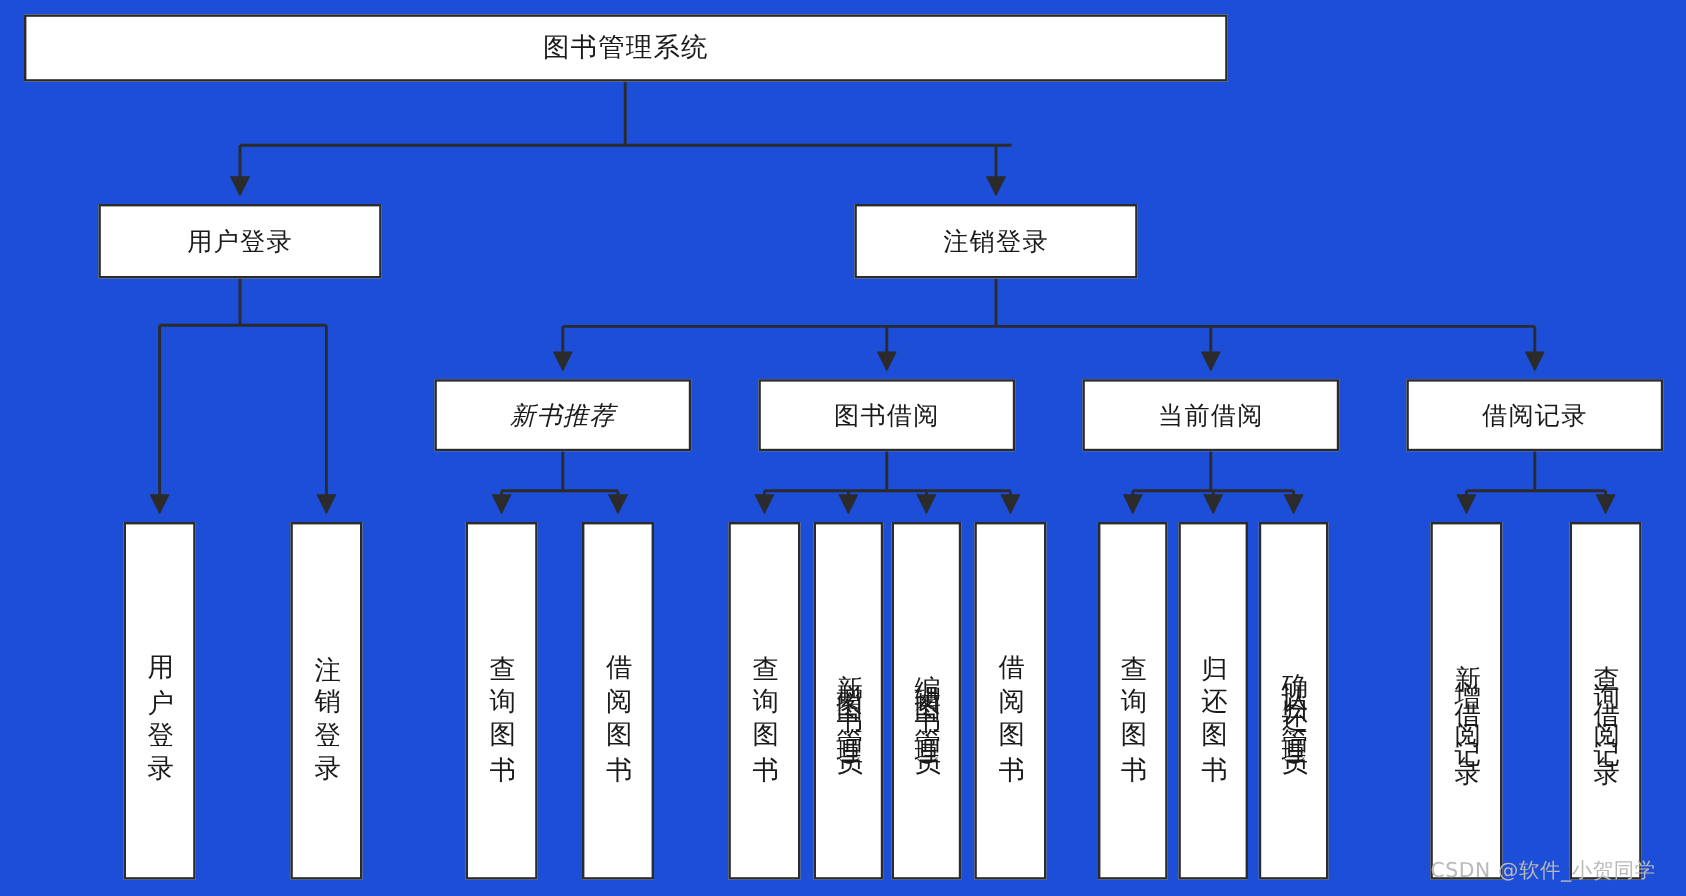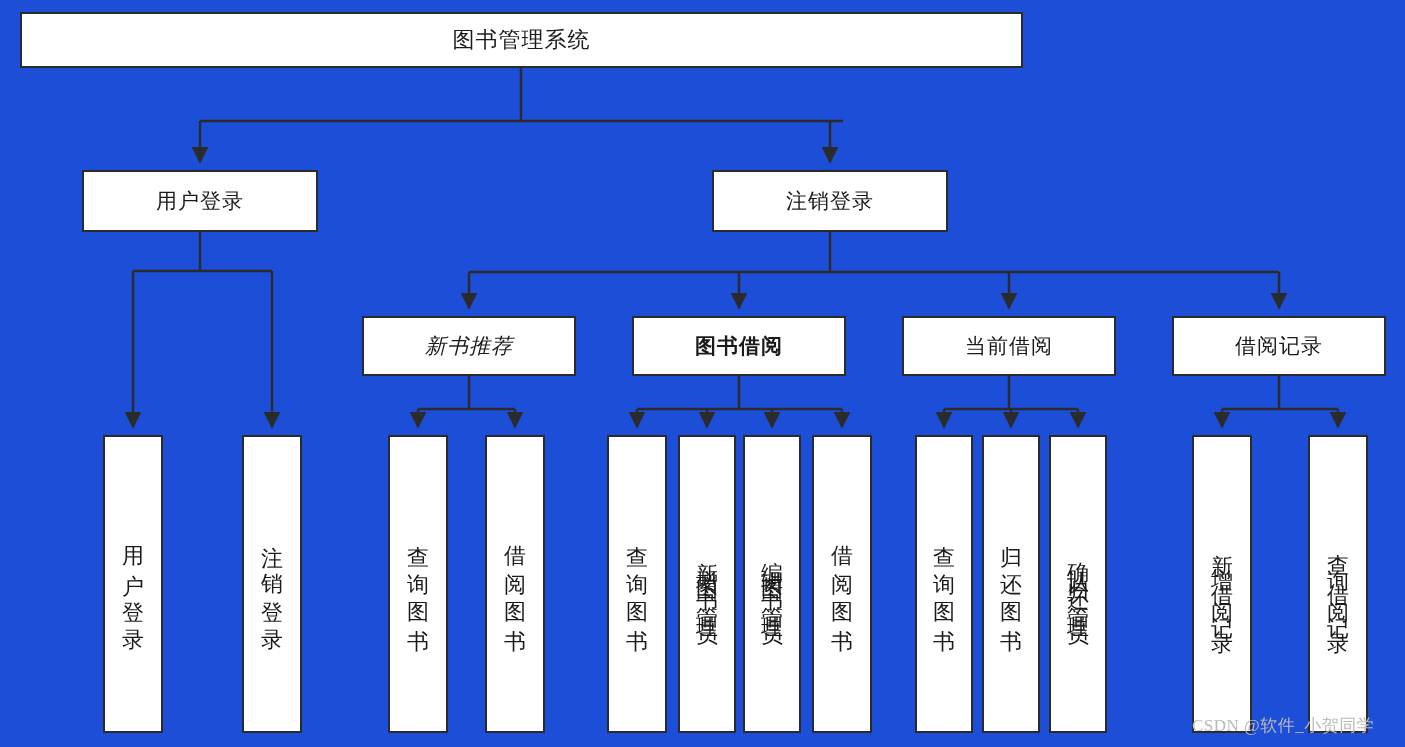--- a/index.html
+++ b/index.html
@@ -145,33 +145,33 @@
       <path d="M 1338 409 L 1338 427"></path>
     </g>
   </svg>
 
   <div class="node node-h node-root" style="left: 20px; top: 12px; width: 1003px; height: 56px;">图书管理系统</div>
 
   <div class="node node-h" style="left: 82px; top: 170px; width: 236px; height: 62px;">用户登录</div>
   <div class="node node-h" style="left: 712px; top: 170px; width: 236px; height: 62px;">注销登录</div>
 
   <div class="node node-h" style="left: 362px; top: 316px; width: 214px; height: 60px; font-style: italic;">新书推荐</div>
-  <div class="node node-h" style="left: 632px; top: 316px; width: 214px; height: 60px; font-weight: bold;">图书借阅</div>
+  <div class="node node-h" style="left: 632px; top: 316px; width: 214px; height: 60px;">图书借阅</div>
   <div class="node node-h" style="left: 902px; top: 316px; width: 214px; height: 60px;">当前借阅</div>
   <div class="node node-h" style="left: 1172px; top: 316px; width: 214px; height: 60px;">借阅记录</div>
 
   <div class="node node-v" style="left: 103px; top: 435px; width: 60px; height: 298px; font-size: 22px; letter-spacing: 28px;">用户登录</div>
   <div class="node node-v" style="left: 242px; top: 435px; width: 60px; height: 298px; font-size: 22px; letter-spacing: 28px;">注销登录</div>
   <div class="node node-v" style="left: 388px; top: 435px; width: 60px; height: 298px; font-size: 22px; letter-spacing: 28px;">查询图书</div>
   <div class="node node-v" style="left: 485px; top: 435px; width: 60px; height: 298px; font-size: 22px; letter-spacing: 28px;">借阅图书</div>
   <div class="node node-v" style="left: 607px; top: 435px; width: 60px; height: 298px; font-size: 22px; letter-spacing: 28px;">查询图书</div>
   <div class="node node-v" style="left: 678px; top: 435px; width: 58px; height: 298px; font-size: 22px; letter-spacing: 9px;">新增图书（管理员）</div>
   <div class="node node-v" style="left: 743px; top: 435px; width: 58px; height: 298px; font-size: 22px; letter-spacing: 9px;">编辑图书（管理员）</div>
   <div class="node node-v" style="left: 812px; top: 435px; width: 60px; height: 298px; font-size: 22px; letter-spacing: 28px;">借阅图书</div>
   <div class="node node-v" style="left: 915px; top: 435px; width: 58px; height: 298px; font-size: 22px; letter-spacing: 28px;">查询图书</div>
   <div class="node node-v" style="left: 982px; top: 435px; width: 58px; height: 298px; font-size: 22px; letter-spacing: 28px;">归还图书</div>
   <div class="node node-v" style="left: 1049px; top: 435px; width: 58px; height: 298px; font-size: 22px; letter-spacing: 9px;">确认归还（管理员）</div>
   <div class="node node-v" style="left: 1192px; top: 435px; width: 60px; height: 298px; font-size: 22px; letter-spacing: 16px;">新增借阅记录</div>
   <div class="node node-v" style="left: 1308px; top: 435px; width: 60px; height: 298px; font-size: 22px; letter-spacing: 16px;">查询借阅记录</div>
 
-  <div class="watermark" style="left:1192px; top:714px;font-family:Liberation Serif, serif;">CSDN @软件_小贺同学</div>
+  <div class="watermark" style="left:1192px; top:714px;">CSDN @软件_小贺同学</div>
 
 </div>
 
 </body></html>

